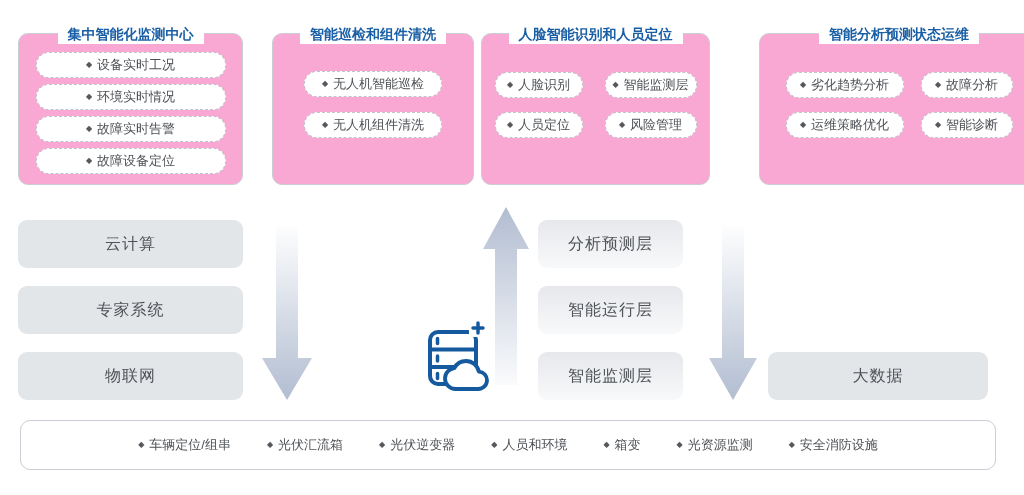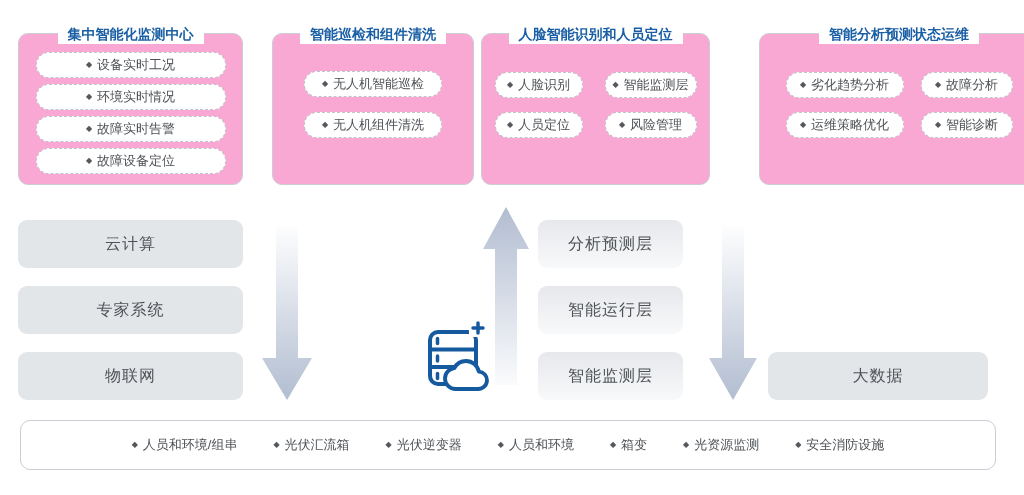--- a/index.html
+++ b/index.html
@@ -196,21 +196,21 @@
       </linearGradient>
     </defs>
     <polygon points="13,0 35,0 35,136 48,136 24,178 0,136 13,136" fill="url(#gradDown2)"></polygon>
   </svg>
 
   <div class="gray-box" style="left:768px;top:352px;width:220px;">大数据</div>
 
   <div class="device-bar">
     <div class="device-item">
         <span class="bullet">◆</span>
-        <span>人员和环境/组串</span>
+        <span>车辆定位/组串</span>
       </div>
     <div class="device-item">
         <span class="bullet">◆</span>
         <span>光伏汇流箱</span>
       </div>
     <div class="device-item">
         <span class="bullet">◆</span>
         <span>光伏逆变器</span>
       </div>
     <div class="device-item">

